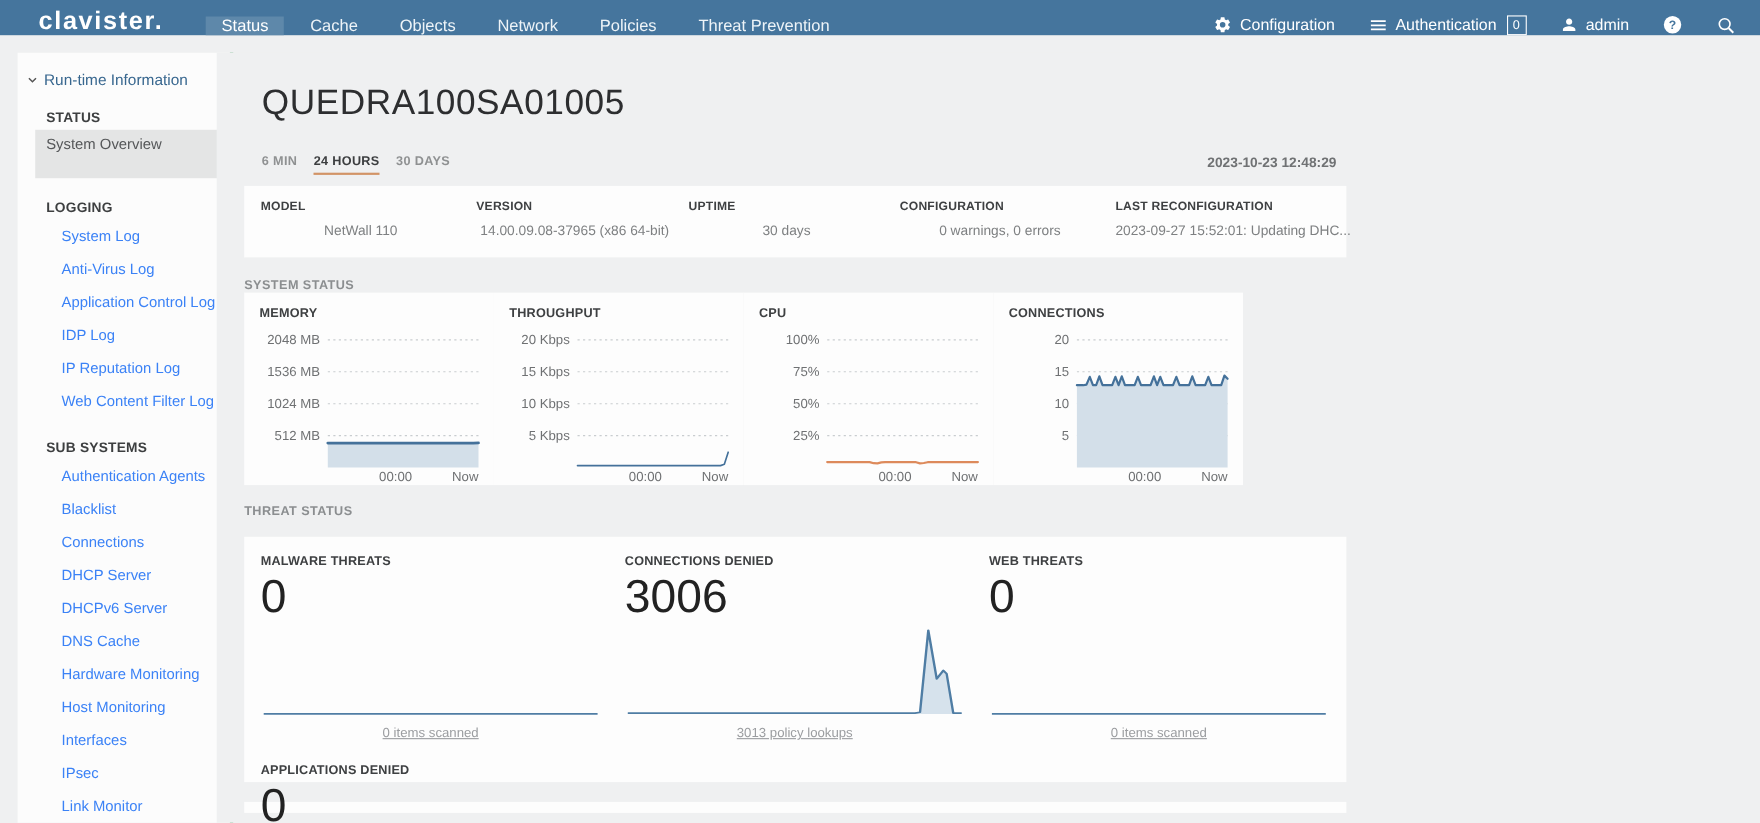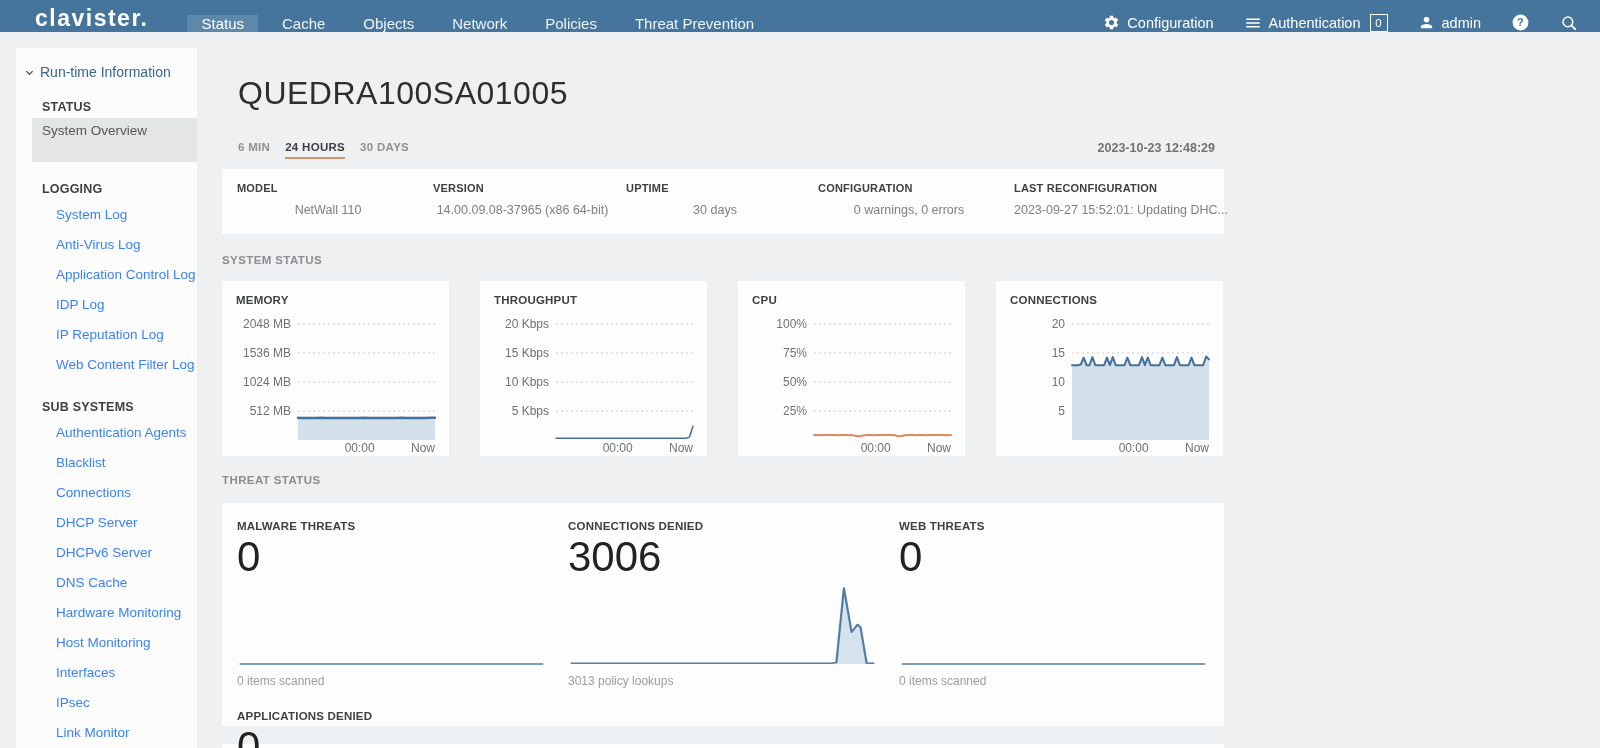--- a/index.html
+++ b/index.html
@@ -51,34 +51,34 @@
   .card { background:#fdfdfd; }
   .info-card { margin-top:11px; height:65px; display:grid;
     grid-template-columns:196px 193px 192px 196px 1fr; padding:13px 10px 0 15px; }
   .info-label { font-size:11px; font-weight:bold; color:#3e4042; letter-spacing:0.2px; }
   .info-value { margin-top:9px; font-size:12.5px; color:#7e8082; white-space:nowrap;
     overflow:hidden; text-overflow:ellipsis; padding-right:14px;text-align:center; }
 
   .section-label { margin-top:20px; font-size:11.5px; font-weight:bold;
     color:#8b8e90; letter-spacing:0.4px; }
 
-  .chart-row { display:flex; gap:31px; margin-top:15px; }
+  .chart-row { display:flex; }
   .chart-card { width:227px; height:175px; padding:13px 0 0 12px; }
   .chart-title { font-size:11.5px; font-weight:bold; color:#3e4042;
     letter-spacing:0.2px; margin-left:2px; }
   .chart-card svg { margin-top:4px; }
 
   .threat-card { margin-top:17px; height:223px; display:grid;
     grid-template-columns:repeat(3, 1fr); gap:22px; padding:17px 16px 0 15px; }
   .threat-col { display:flex; flex-direction:column; }
   .threat-label { font-size:11.5px; font-weight:bold; color:#3e4042; letter-spacing:0.2px; }
   .threat-value { font-size:42px; font-weight:400; color:#222; margin-top:2px;
     line-height:46px; }
   .threat-spark { margin-top:auto; }
-  .threat-caption { font-size:12px; color:#9b9da0; text-align:left; margin-top:2px; }
+  .threat-caption { font-size:12px; color:#9b9da0; text-align:center; margin-top:2px;text-decoration:underline; }
 
   .bottom-sliver { margin-top:18px; height:10px; }
 </style>
 </head>
 <body>
 
 <div class="navbar">
   <div class="logo">clavister.</div>
   <div class="nav-items" id="nav-items">
       <div class="nav-item active">Status</div>

